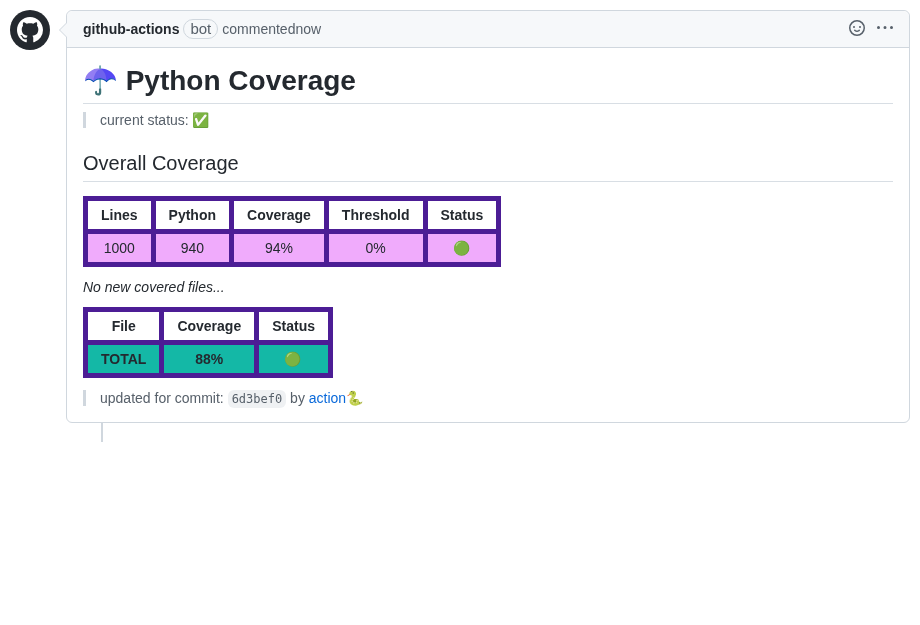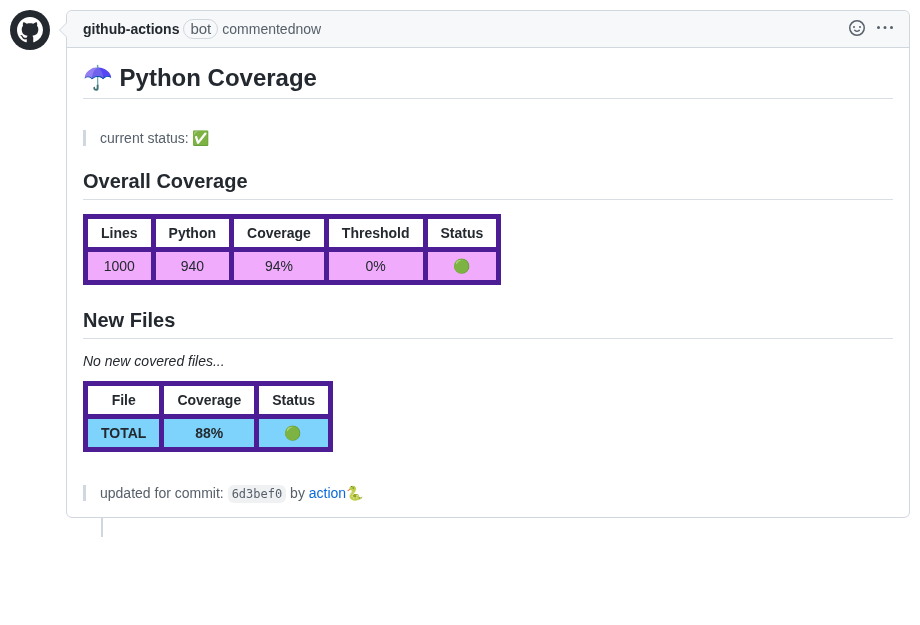--- a/index.html
+++ b/index.html
@@ -42,31 +42,31 @@
       color: #57606a;
     }
     .comment-header .author { font-weight: 600; color: #24292f; }
     .bot-badge {
       display: inline-block; border: 1px solid #d0d7de; border-radius: 2em;
       padding: 0 6px; font-size: 15px; line-height: 18px; margin: 0 4px; color: #57606a;
     }
     .header-actions { margin-left: auto; display: flex; align-items: center; gap: 12px; color: #57606a; }
     .header-actions svg { fill: #57606a; }
     .comment-body { padding: 8px 16px 16px 16px; }
-    h2.title { font-size: 24px; font-weight: 600; padding-bottom: 6px; border-bottom: 1px solid #d8dee4; margin-top: 8px; margin-bottom: 31px; }
-    h3.section { font-size: 20px; font-weight: 700; padding-bottom: 6px; border-bottom: 1px solid #d8dee4; margin-top: 24px; margin-bottom: 14px; }
+    h2.title { font-size: 28px; font-weight: 600; padding-bottom: 6px; border-bottom: 1px solid #d8dee4; margin-top: 8px; margin-bottom: 8px; }
+    h3.section { font-size: 20px; font-weight: 400; padding-bottom: 6px; border-bottom: 1px solid #d8dee4; margin-top: 24px; margin-bottom: 14px; }
     blockquote {
       border-left: 3px solid #d0d7de; padding: 0 1em; color: #57606a;
       margin: 0 0 16px 0;
     }
     table { border-collapse: collapse; display: block; width: max-content; max-width: 100%; }
     th, td { border: 5px solid #4c1d95; padding: 6px 13px; }
     th { font-weight: 600; background: #fff; }
     tr.even-row td { background: #f0abfc; }
-    tr.total-row td { font-weight: 600; background: #7dd3fc; }
+    tr.total-row td { font-weight: 600; background: #14b8a6; }
     .center { text-align: center; }
     p.plain { margin: 12px 0; font-style: italic; }
     code.mono {
       font-family: ui-monospace, SFMono-Regular, Consolas, monospace;
       font-size: 12px; background: rgba(175,184,193,0.2);
       padding: 2px 4px; border-radius: 6px;
     }
     a.link { color: #0969da; text-decoration: none; }
     .timeline-tail {
       width: 2px; background: #d0d7de; height: 20px; margin-left: 35px; margin-top: -1px;
@@ -127,41 +127,40 @@
           <tr class="even-row">
             <td class="center">1000</td>
             <td class="center">940</td>
             <td class="center">94%</td>
             <td class="center">0%</td>
             <td class="center">🟢</td>
           </tr>
         </tbody>
       </table>
 
-      <h3 class="section">New Files</h3>
       <p class="plain">No new covered files...</p>
 
       <table>
         <thead>
           <tr>
             <th>File</th>
             <th>Coverage</th>
             <th>Status</th>
           </tr>
         </thead>
         <tbody>
           <tr class="total-row">
             <td>TOTAL</td>
             <td class="center">88%</td>
             <td class="center">🟢</td>
           </tr>
         </tbody>
       </table>
 
-      <blockquote style="margin-top:33px; margin-bottom:0;">
+      <blockquote style="margin-top:12px; margin-bottom:0;">
         <p>
           <span>updated for commit: </span><code class="mono">6d3bef0</code><span> by </span><a href="#" class="link">action</a><span>🐍</span>
         </p>
       </blockquote>
     </div>
   </div>
 </div>
 <div class="tail-wrapper">
   <div class="tail-spacer"></div>
   <div class="timeline-tail"></div>

